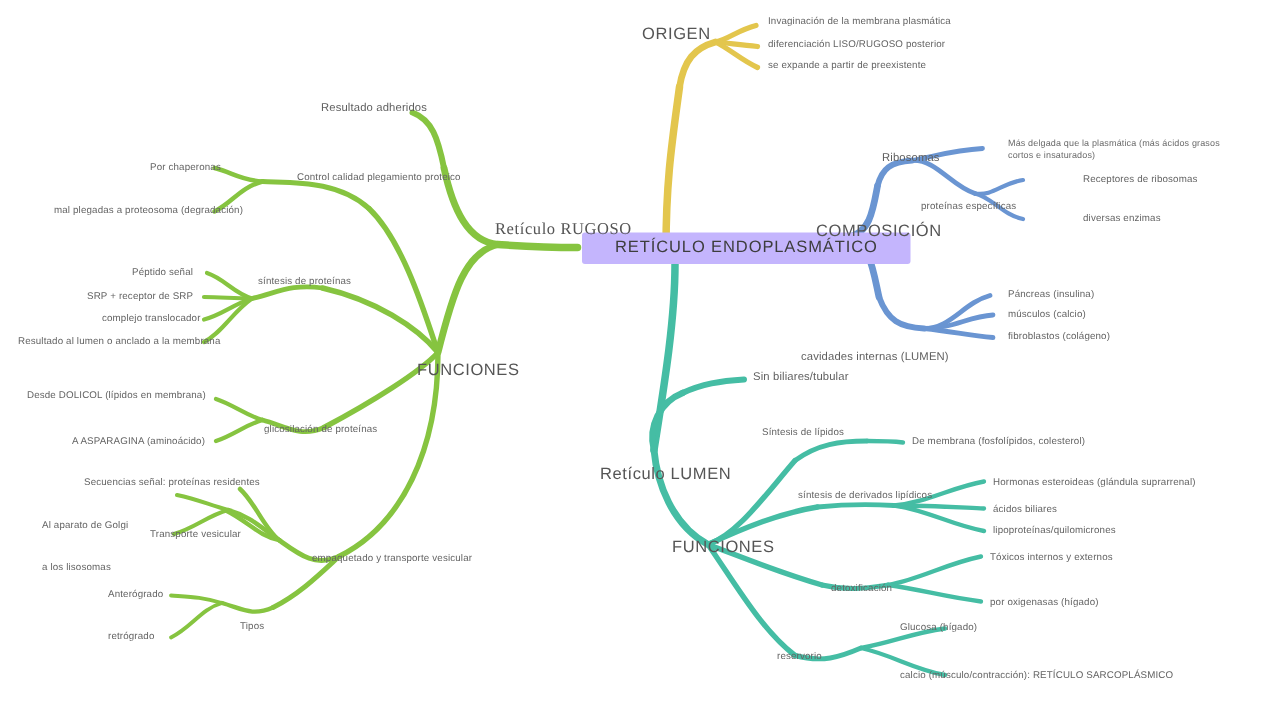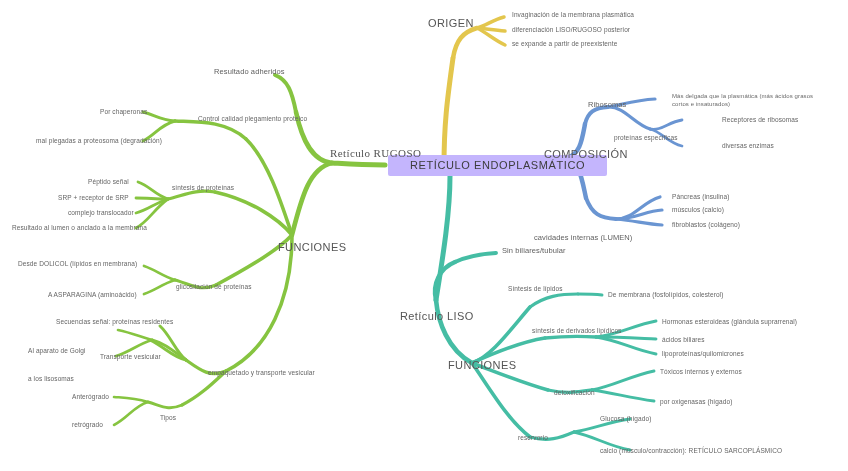--- a/index.html
+++ b/index.html
@@ -216,21 +216,21 @@
 
   <div class="node n-l3" style="left:208px; top:369px;">empaquetado y transporte vesicular</div>
   <div class="node n-l3" style="left:56px; top:318px;">Secuencias señal: proteínas residentes</div>
   <div class="node n-l3" style="left:100px; top:353px;">Transporte vesicular</div>
   <div class="node n-l3" style="left:28px; top:347px;">Al aparato de Golgi</div>
   <div class="node n-l3" style="left:28px; top:375px;">a los lisosomas</div>
   <div class="node n-l3" style="left:160px; top:414px;">Tipos</div>
   <div class="node n-l3" style="left:72px; top:393px;">Anterógrado</div>
   <div class="node n-l3" style="left:72px; top:421px;">retrógrado</div>
 
-  <div class="node n-l1" style="left:400px; top:310px;">Retículo LISO</div>
+  <div class="node n-l1" style="left:400px; top:310px;">Retículo LUMEN</div>
   <div class="node n-l2" style="left:502px; top:247px;">Sin biliares/tubular</div>
   <div class="node n-l1" style="left:448px; top:359px;">FUNCIONES</div>
 
   <div class="node n-l3" style="left:508px; top:285px;">Síntesis de lípidos</div>
   <div class="node n-l3" style="left:608px; top:291px;">De membrana (fosfolípidos, colesterol)</div>
 
   <div class="node n-l3" style="left:532px; top:327px;">síntesis de derivados lipídicos</div>
   <div class="node n-l3" style="left:662px; top:318px;">Hormonas esteroideas (glándula suprarrenal)</div>
   <div class="node n-l3" style="left:662px; top:336px;">ácidos biliares</div>
   <div class="node n-l3" style="left:662px; top:350px;">lipoproteínas/quilomicrones</div>

